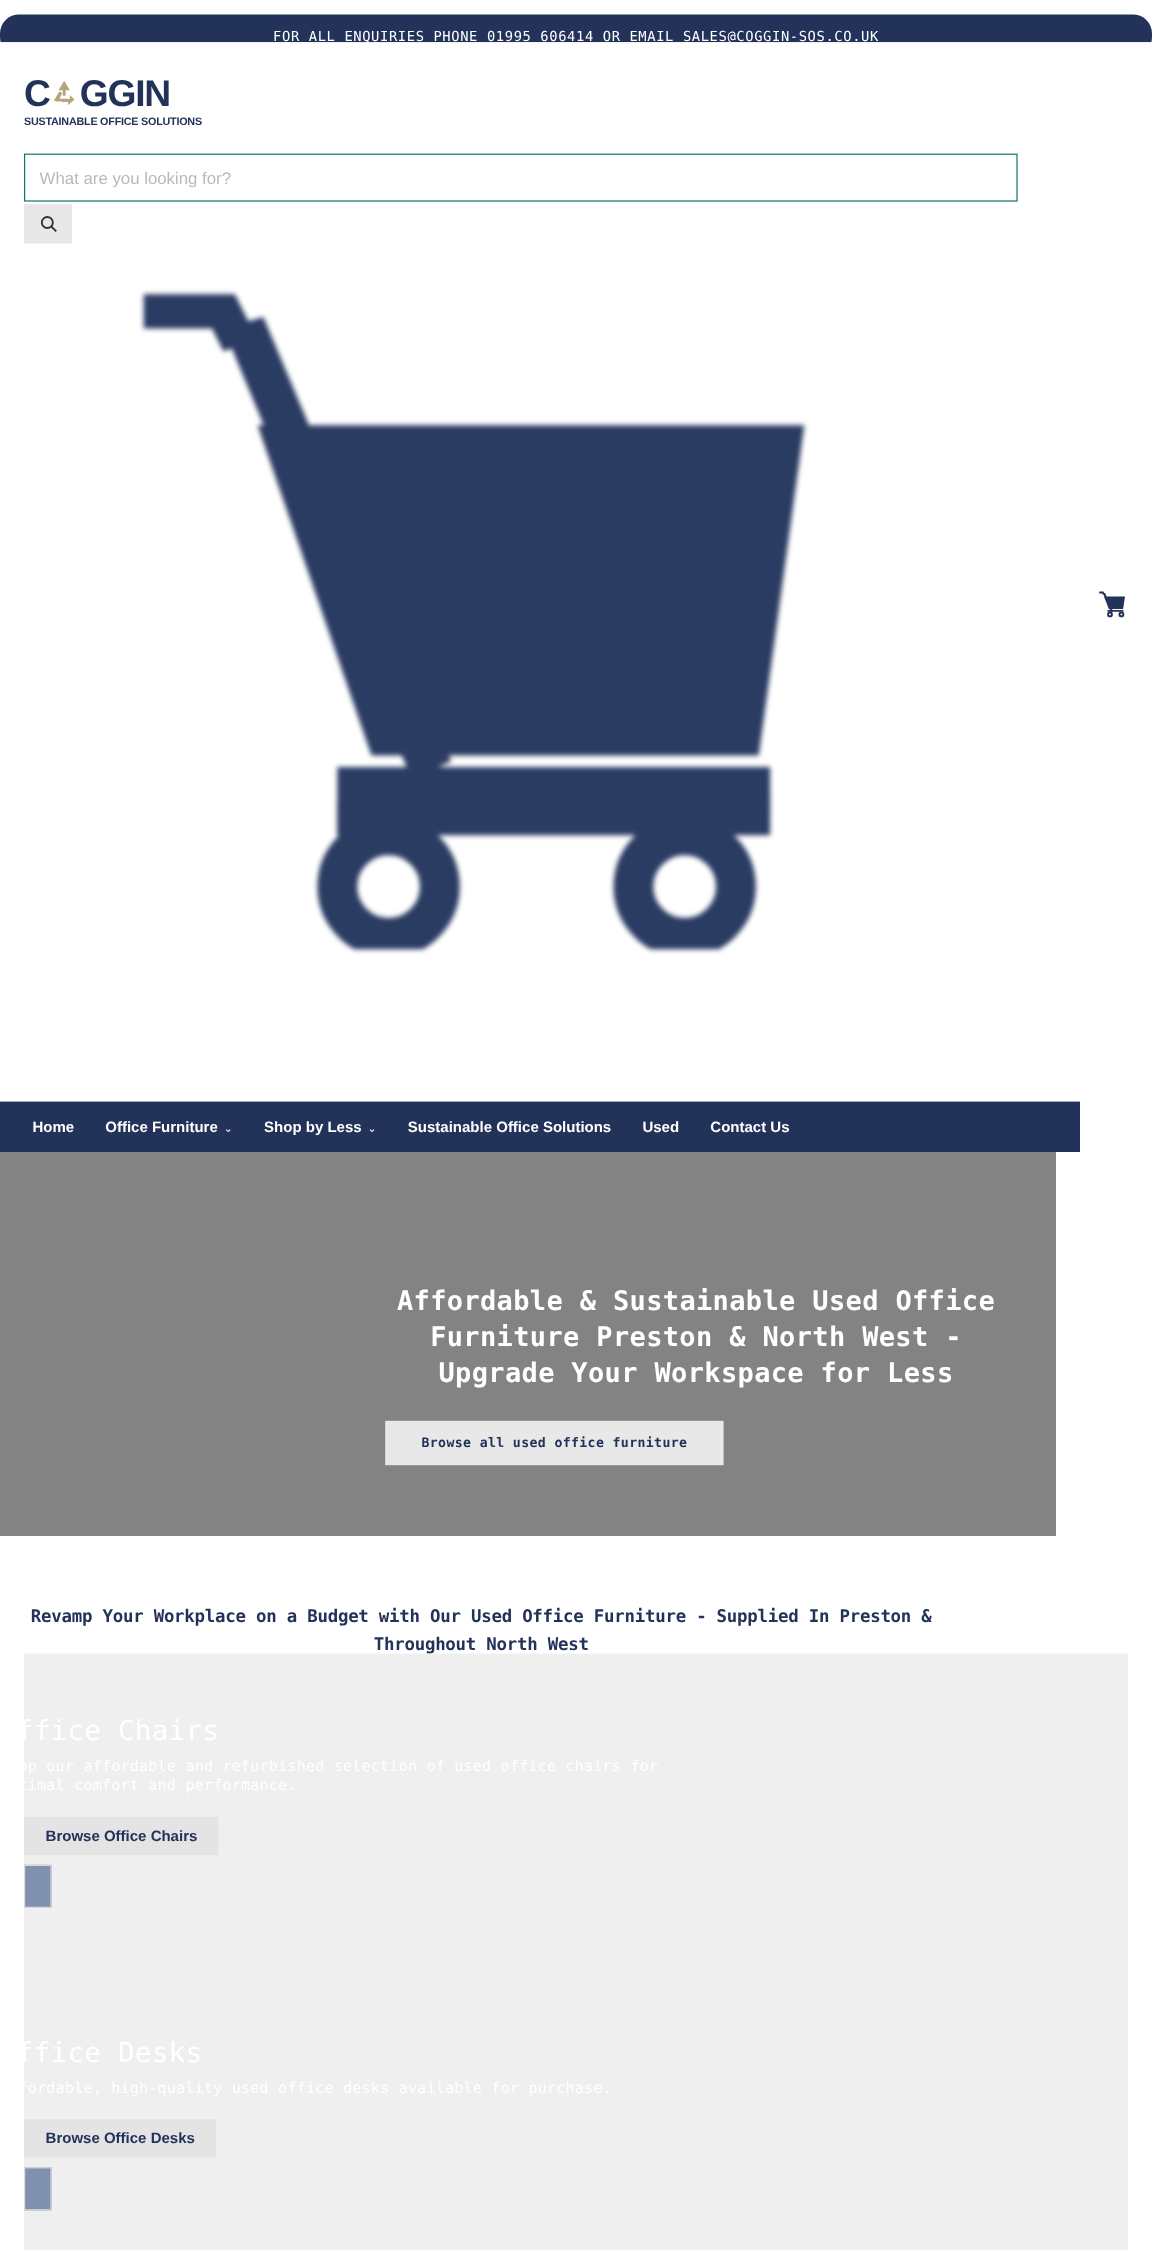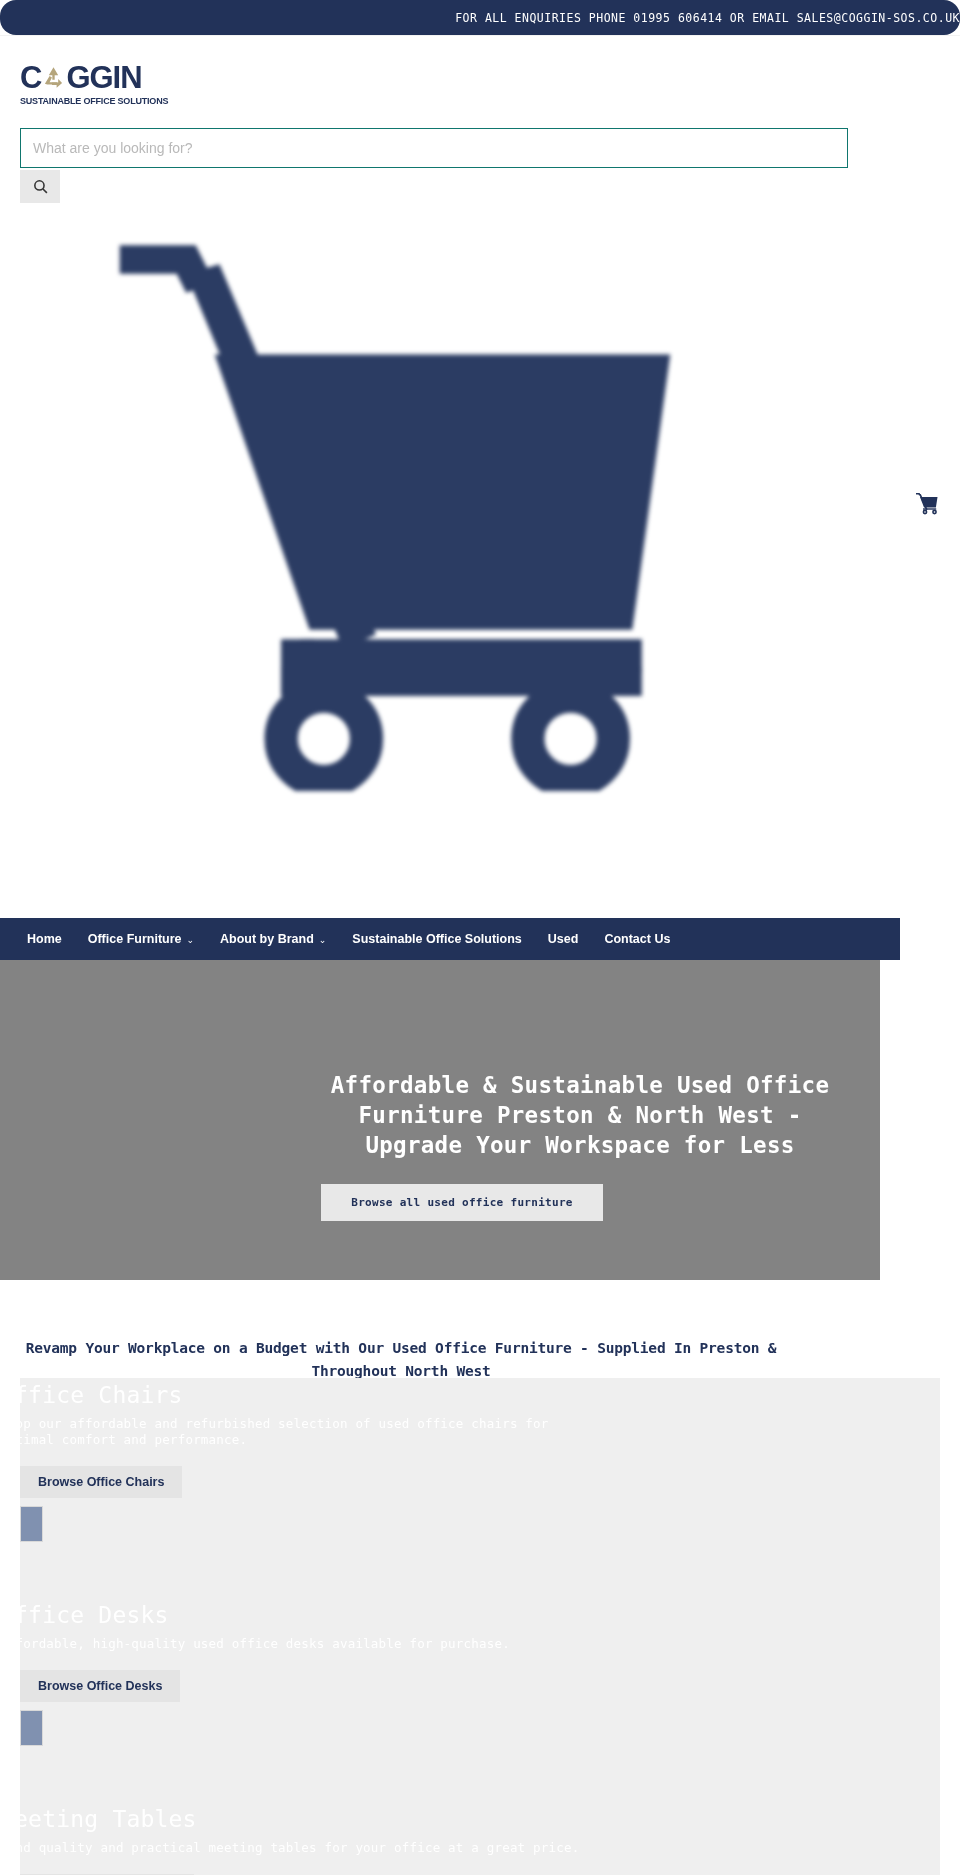--- a/index.html
+++ b/index.html
@@ -12,27 +12,27 @@
     height: 1875px;
     position: relative;
     overflow: hidden;
     font-family: "Liberation Sans", sans-serif;
     color: #222222;
   }
 
   
   .announce-bar {
     position: absolute;
-    top: 0; left: 0;
+    top: 12px; left: 0;
     width: 960px;
     height: 35px;
     background: #223259;
     display: flex;
     align-items: center;
-    justify-content: flex-end;
+    justify-content: center;
     border-radius: 16px;
   }
   .announce-text {
     font-family: "DejaVu Sans Mono", monospace;
     font-size: 11.5px;
     letter-spacing: 0.5px;
     color: #ffffff;
     white-space: nowrap;
   }
 
@@ -261,20 +261,21 @@
   .card {
     position: relative;
     background: #efefef;
     padding: 0 0 0 0;
     overflow: hidden;
   }
   .card-pad {
     position: relative;
     left: -20px;
     width: 892px;
+    margin-top: 48px;
   }
   .card-title {
     font-family: "DejaVu Sans Mono", monospace;
     font-size: 23px;
     font-weight: normal;
     color: #ffffff;
     line-height: 1.2;
     margin: 0;
     padding-top: 4px;
     letter-spacing: 0.2px;
@@ -383,21 +384,21 @@
 
 <nav class="nav-bar">
   <div class="nav-item">
     <span>Home</span>
   </div>
   <div class="nav-item">
     <span>Office Furniture</span>
     <span class="caret">⌄</span>
   </div>
   <div class="nav-item">
-    <span>About by Brand</span>
+    <span>Shop by Less</span>
     <span class="caret">⌄</span>
   </div>
   <div class="nav-item">
     <span>Sustainable Office Solutions</span>
   </div>
   <div class="nav-item">
     <span>Used</span>
   </div>
   <div class="nav-item">
     <span>Contact Us</span>

